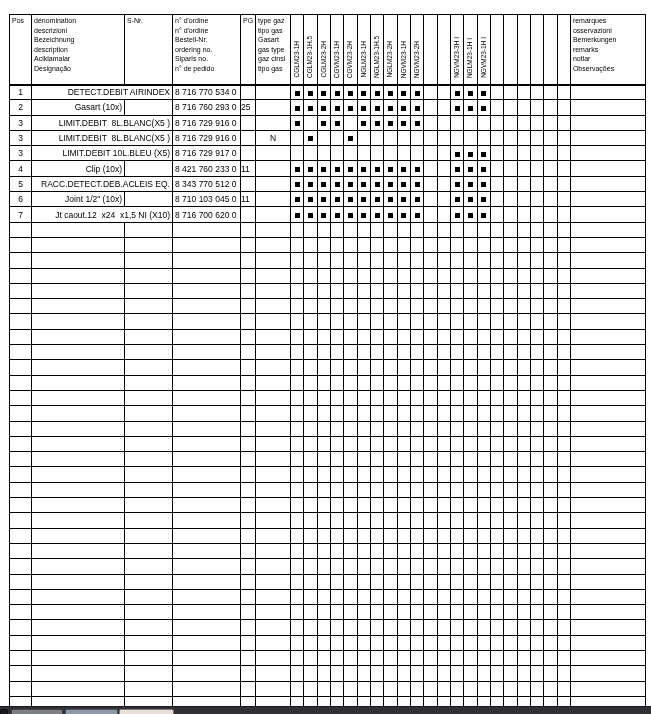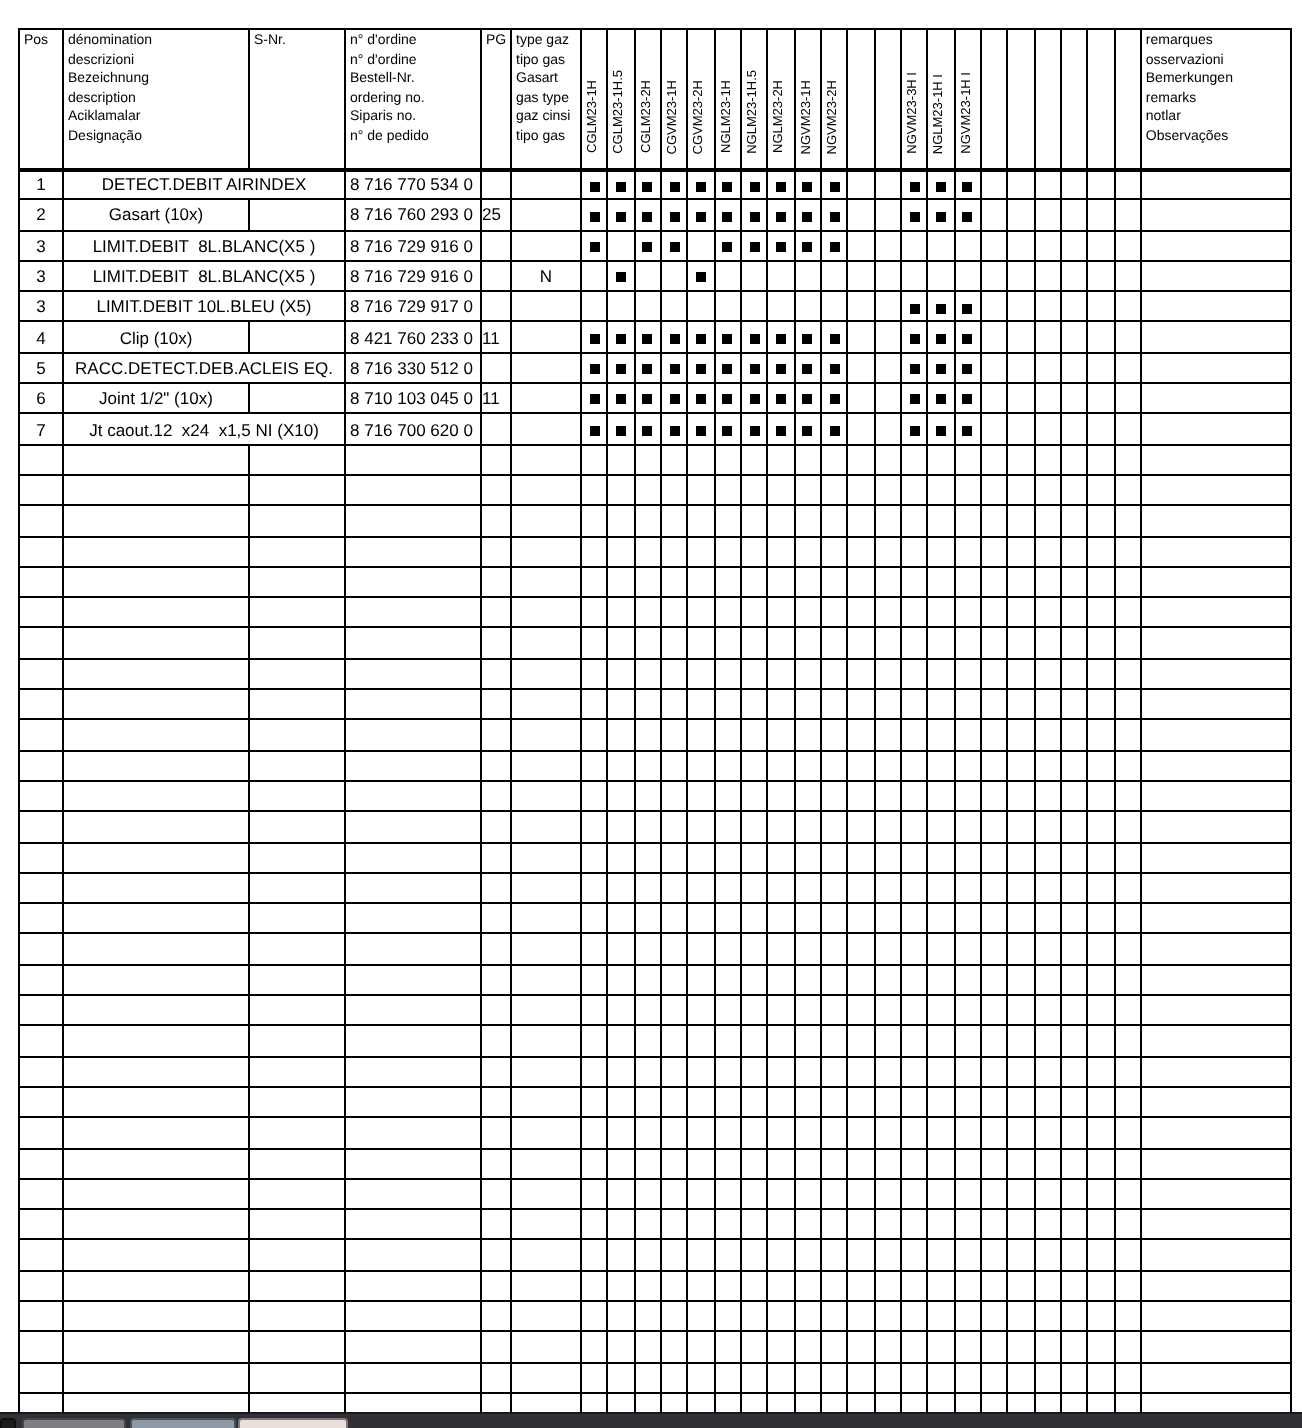--- a/index.html
+++ b/index.html
@@ -55,21 +55,21 @@
     writing-mode: vertical-rl;
     transform: rotate(180deg);
     white-space: nowrap;
     display: inline-block;
     font-size: 6.5px;
     line-height: 1;
   }
   tbody tr { height: 15.3px; }
   tbody td { font-size: 8.5px; vertical-align: middle; }
   td.c-pos { text-align: center; }
-  td.c-denom { text-align: center; padding: 0 2px; white-space: pre; }
+  td.c-denom { text-align: right; padding: 0 2px; white-space: pre; }
   td.c-ord { text-align: left; padding: 0 2px; white-space: nowrap; margin-left: 28px; }
   td.c-pg { text-align: left; }
   td.c-gaz { text-align: center; }
   td.c-m { text-align: center; }
   .mark {
     display: inline-block;
     width: 5px;
     height: 5px;
     background: #000;
     vertical-align: middle;
@@ -323,21 +323,21 @@
           <td class="c-m"></td>
           <td class="c-m"></td>
           <td class="c-m"></td>
           <td class="c-m"></td>
           <td class="c-m"></td>
           <td class="c-rem"></td>
         </tr>
         <tr>
           <td class="c-pos">5</td>
           <td class="c-denom" colspan="2">RACC.DETECT.DEB.ACLEIS EQ.</td>
-          <td class="c-ord">8 716 330 512 0</td>
+          <td class="c-ord">8 343 770 512 0</td>
           <td class="c-pg"></td>
           <td class="c-gaz"></td>
           <td class="c-m"><span class="mark"></span></td>
           <td class="c-m"><span class="mark"></span></td>
           <td class="c-m"><span class="mark"></span></td>
           <td class="c-m"><span class="mark"></span></td>
           <td class="c-m"><span class="mark"></span></td>
           <td class="c-m"><span class="mark"></span></td>
           <td class="c-m"><span class="mark"></span></td>
           <td class="c-m"><span class="mark"></span></td>

